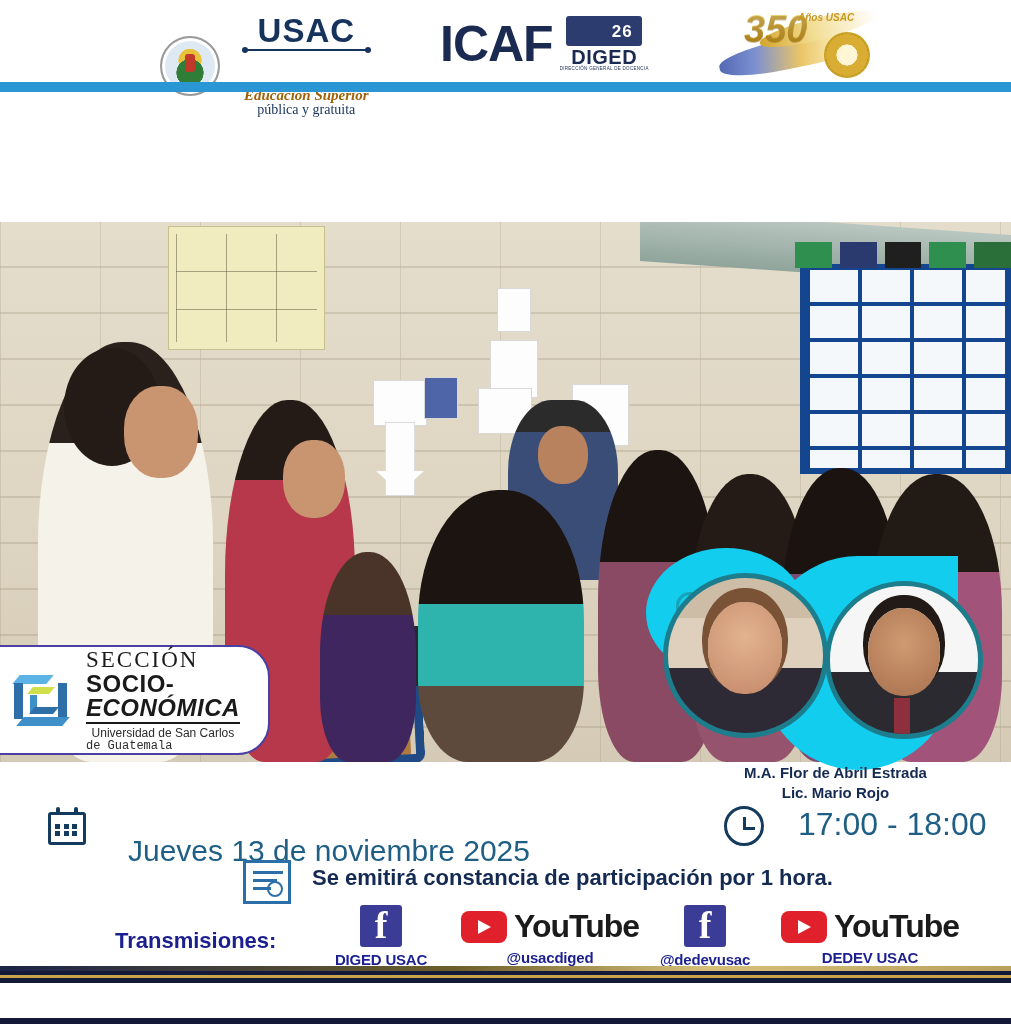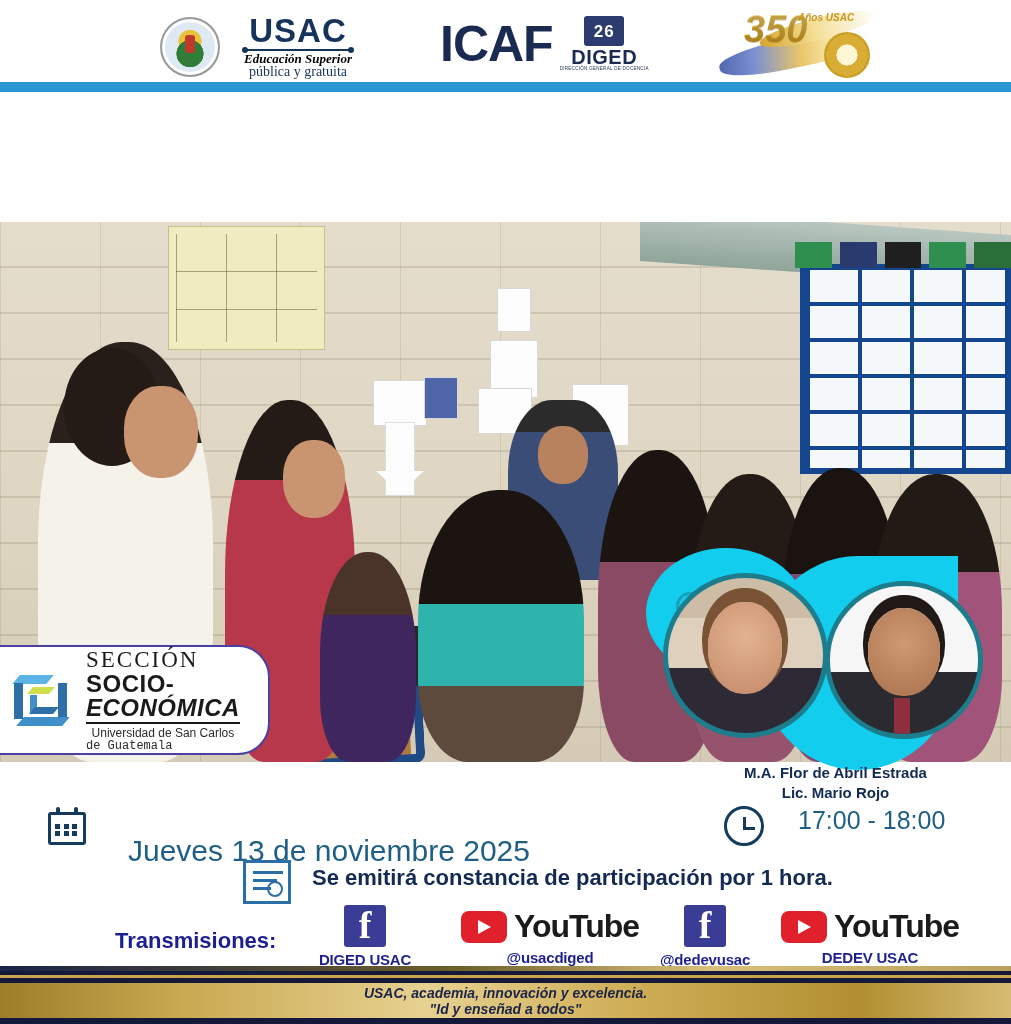--- a/index.html
+++ b/index.html
@@ -17,28 +17,28 @@
       radial-gradient(circle at 50% 40%, #e8c23a 0 26%, transparent 27%),
       radial-gradient(circle at 50% 50%, #dfe9f3 0 70%, #b9b9b9 71% 80%, #f2f2f2 81% 100%);
     border:2px solid #9a9a9a;box-shadow:inset 0 0 0 3px #ffffff;position:relative;}
   .usac-seal:after{content:"";position:absolute;left:50%;top:46%;transform:translate(-50%,-50%);
     width:10px;height:18px;background:#c0392b;border-radius:3px;}
   .usac-words{display:flex;flex-direction:column;align-items:center;line-height:1;}
   .usac-main{font-family:"Liberation Sans",sans-serif;font-weight:bold;font-size:33px;color:#16335c;letter-spacing:1px;}
   .usac-rule{width:100%;height:2px;background:#16335c;margin:2px 0 1px;position:relative;}
   .usac-rule:before,.usac-rule:after{content:"";position:absolute;top:-2px;width:6px;height:6px;border-radius:50%;background:#16335c;}
   .usac-rule:before{left:-2px;} .usac-rule:after{right:-2px;}
-  .usac-sub1{font-family:"Liberation Serif",serif;font-style:italic;font-size:13px;color:#000000;font-weight:bold;}
+  .usac-sub1{font-family:"Liberation Serif",serif;font-style:italic;font-size:15px;color:#a16207;font-weight:bold;margin-top:36px;}
   .usac-sub2{font-family:"Liberation Serif",serif;font-size:14px;color:#16335c;}
 
   .logo-icaf{position:absolute;left:440px;top:16px;display:flex;align-items:center;gap:7px;}
   .icaf-word{font-weight:bold;font-size:50px;color:#1b2a50;letter-spacing:-1px;line-height:1;}
   .diged-block{display:flex;flex-direction:column;align-items:center;line-height:1;}
   .diged-mark{width:40px;height:30px;background:#2d3c6e;border-radius:3px;color:#fff;
-     font-weight:bold;font-size:17px;display:flex;align-items:center;justify-content:center;letter-spacing:1px;}
+     font-weight:bold;font-size:17px;display:flex;align-items:center;justify-content:center;letter-spacing:1px;padding-left:36px;}
   .diged-name{font-weight:bold;font-size:20px;color:#1b2a50;letter-spacing:0.5px;margin-top:1px;}
   .diged-tiny{font-size:4.5px;color:#1b2a50;letter-spacing:.3px;}
 
   .logo-350{position:absolute;left:718px;top:8px;width:170px;height:68px;}
   .l350-swoosh{position:absolute;left:0;top:30px;width:150px;height:30px;
     background:linear-gradient(100deg,#3b55a8 0%,#6e84cc 25%,#e8bf56 55%,#f6e3a0 75%,#ffffff 100%);
     border-radius:50% 60% 40% 50%;transform:rotate(-12deg);opacity:.9;}
   .l350-swoosh2{position:absolute;left:40px;top:10px;width:120px;height:22px;
     background:linear-gradient(90deg,#d4a52c 0%,#f3dd93 45%,#ffffff 100%);
     border-radius:50%;transform:rotate(-14deg);}
@@ -151,21 +151,21 @@
   .cal-body{position:absolute;left:0;top:5px;width:38px;height:33px;border:3px solid #143a5e;border-radius:3px;box-sizing:border-box;}
   .cal-peg{position:absolute;top:0;width:4px;height:8px;background:#143a5e;border-radius:2px;}
   .cal-peg.l{left:8px;} .cal-peg.r{left:26px;}
   .cal-dots{position:absolute;left:7px;top:17px;width:24px;display:grid;grid-template-columns:repeat(3,1fr);gap:2px;}
   .cal-dots i{display:block;width:5px;height:5px;background:#143a5e;}
   .date-text{position:absolute;left:128px;top:834px;font-size:30px;color:#1f5f86;}
 
   .clock-icon{position:absolute;left:724px;top:806px;width:40px;height:40px;border:3px solid #143a5e;border-radius:50%;box-sizing:border-box;}
   .clock-icon:before{content:"";position:absolute;left:16px;top:8px;width:3px;height:13px;background:#143a5e;}
   .clock-icon:after{content:"";position:absolute;left:17px;top:18px;width:11px;height:3px;background:#143a5e;}
-  .time-text{position:absolute;left:798px;top:806px;font-size:25px;color:#1f5f86;}
+  .time-text{position:absolute;left:798px;top:806px;font-size:32px;color:#1f5f86;}
 
   
   .cert-icon{position:absolute;left:243px;top:860px;width:48px;height:44px;border:3px solid #2c6fa8;box-sizing:border-box;background:#fff;}
   .cert-icon i{position:absolute;left:7px;height:3px;background:#2c6fa8;}
   .cert-icon i:nth-child(1){top:8px;width:30px;}
   .cert-icon i:nth-child(2){top:16px;width:24px;}
   .cert-icon i:nth-child(3){top:24px;width:18px;}
   .cert-seal{position:absolute;right:5px;bottom:4px;width:12px;height:12px;border:2px solid #2c6fa8;border-radius:50%;}
   .cert-text{position:absolute;left:312px;top:865px;font-weight:bold;font-size:22px;color:#142a52;}
 
@@ -174,21 +174,21 @@
   .channel{position:absolute;text-align:center;}
   .ch-handle{font-weight:bold;font-size:15px;color:#1b1f8f;margin-top:4px;letter-spacing:-.2px;}
   .fb-icon{width:42px;height:42px;background:#3b3c96;border-radius:3px;position:relative;margin:0 auto;}
   .fb-icon:after{content:"f";position:absolute;left:0;right:0;top:-2px;color:#fff;font-family:"Liberation Serif",serif;
      font-weight:bold;font-size:38px;line-height:44px;}
   .yt-wrap{display:flex;align-items:center;gap:7px;justify-content:center;}
   .yt-play{width:46px;height:32px;background:#e0202a;border-radius:8px;position:relative;}
   .yt-play:after{content:"";position:absolute;left:17px;top:9px;border-left:13px solid #fff;border-top:7px solid transparent;border-bottom:7px solid transparent;}
   .yt-word{font-weight:bold;font-size:32px;color:#1b1b1b;letter-spacing:-1px;}
 
-  .ch1{left:300px;top:905px;width:130px;}
+  .ch1{left:316px;top:905px;width:130px;}
   .ch2{left:450px;top:908px;width:200px;}
   .ch3{left:640px;top:905px;width:130px;}
   .ch4{left:770px;top:908px;width:200px;}
 
   
   .footer{position:absolute;left:0;top:966px;width:1011px;height:58px;}
   .f-s1{position:absolute;left:0;top:0;width:100%;height:5px;background:linear-gradient(90deg,#1b2348,#6d5f2a 45%,#d8c07a 70%,#b9a05c 100%);}
   .f-s2{position:absolute;left:0;top:5px;width:100%;height:4px;background:#14193a;}
   .f-s3{position:absolute;left:0;top:9px;width:100%;height:3px;background:#c8a44a;}
   .f-s4{position:absolute;left:0;top:12px;width:100%;height:5px;background:#14193a;}
@@ -356,20 +356,16 @@
       <div class="yt-word">YouTube</div>
     </div>
     <div class="ch-handle">DEDEV USAC</div>
   </div>
 
   <div class="footer">
     <div class="f-s1"></div>
     <div class="f-s2"></div>
     <div class="f-s3"></div>
     <div class="f-s4"></div>
-    <div class="f-main">
-      <div class="f-l1">USAC, academia, innovación y excelencia.</div>
-      <div class="f-l2">"Id y enseñad a todos"</div>
-    </div>
     <div class="f-s5"></div>
   </div>
 
 </div>
 
 </body></html>

